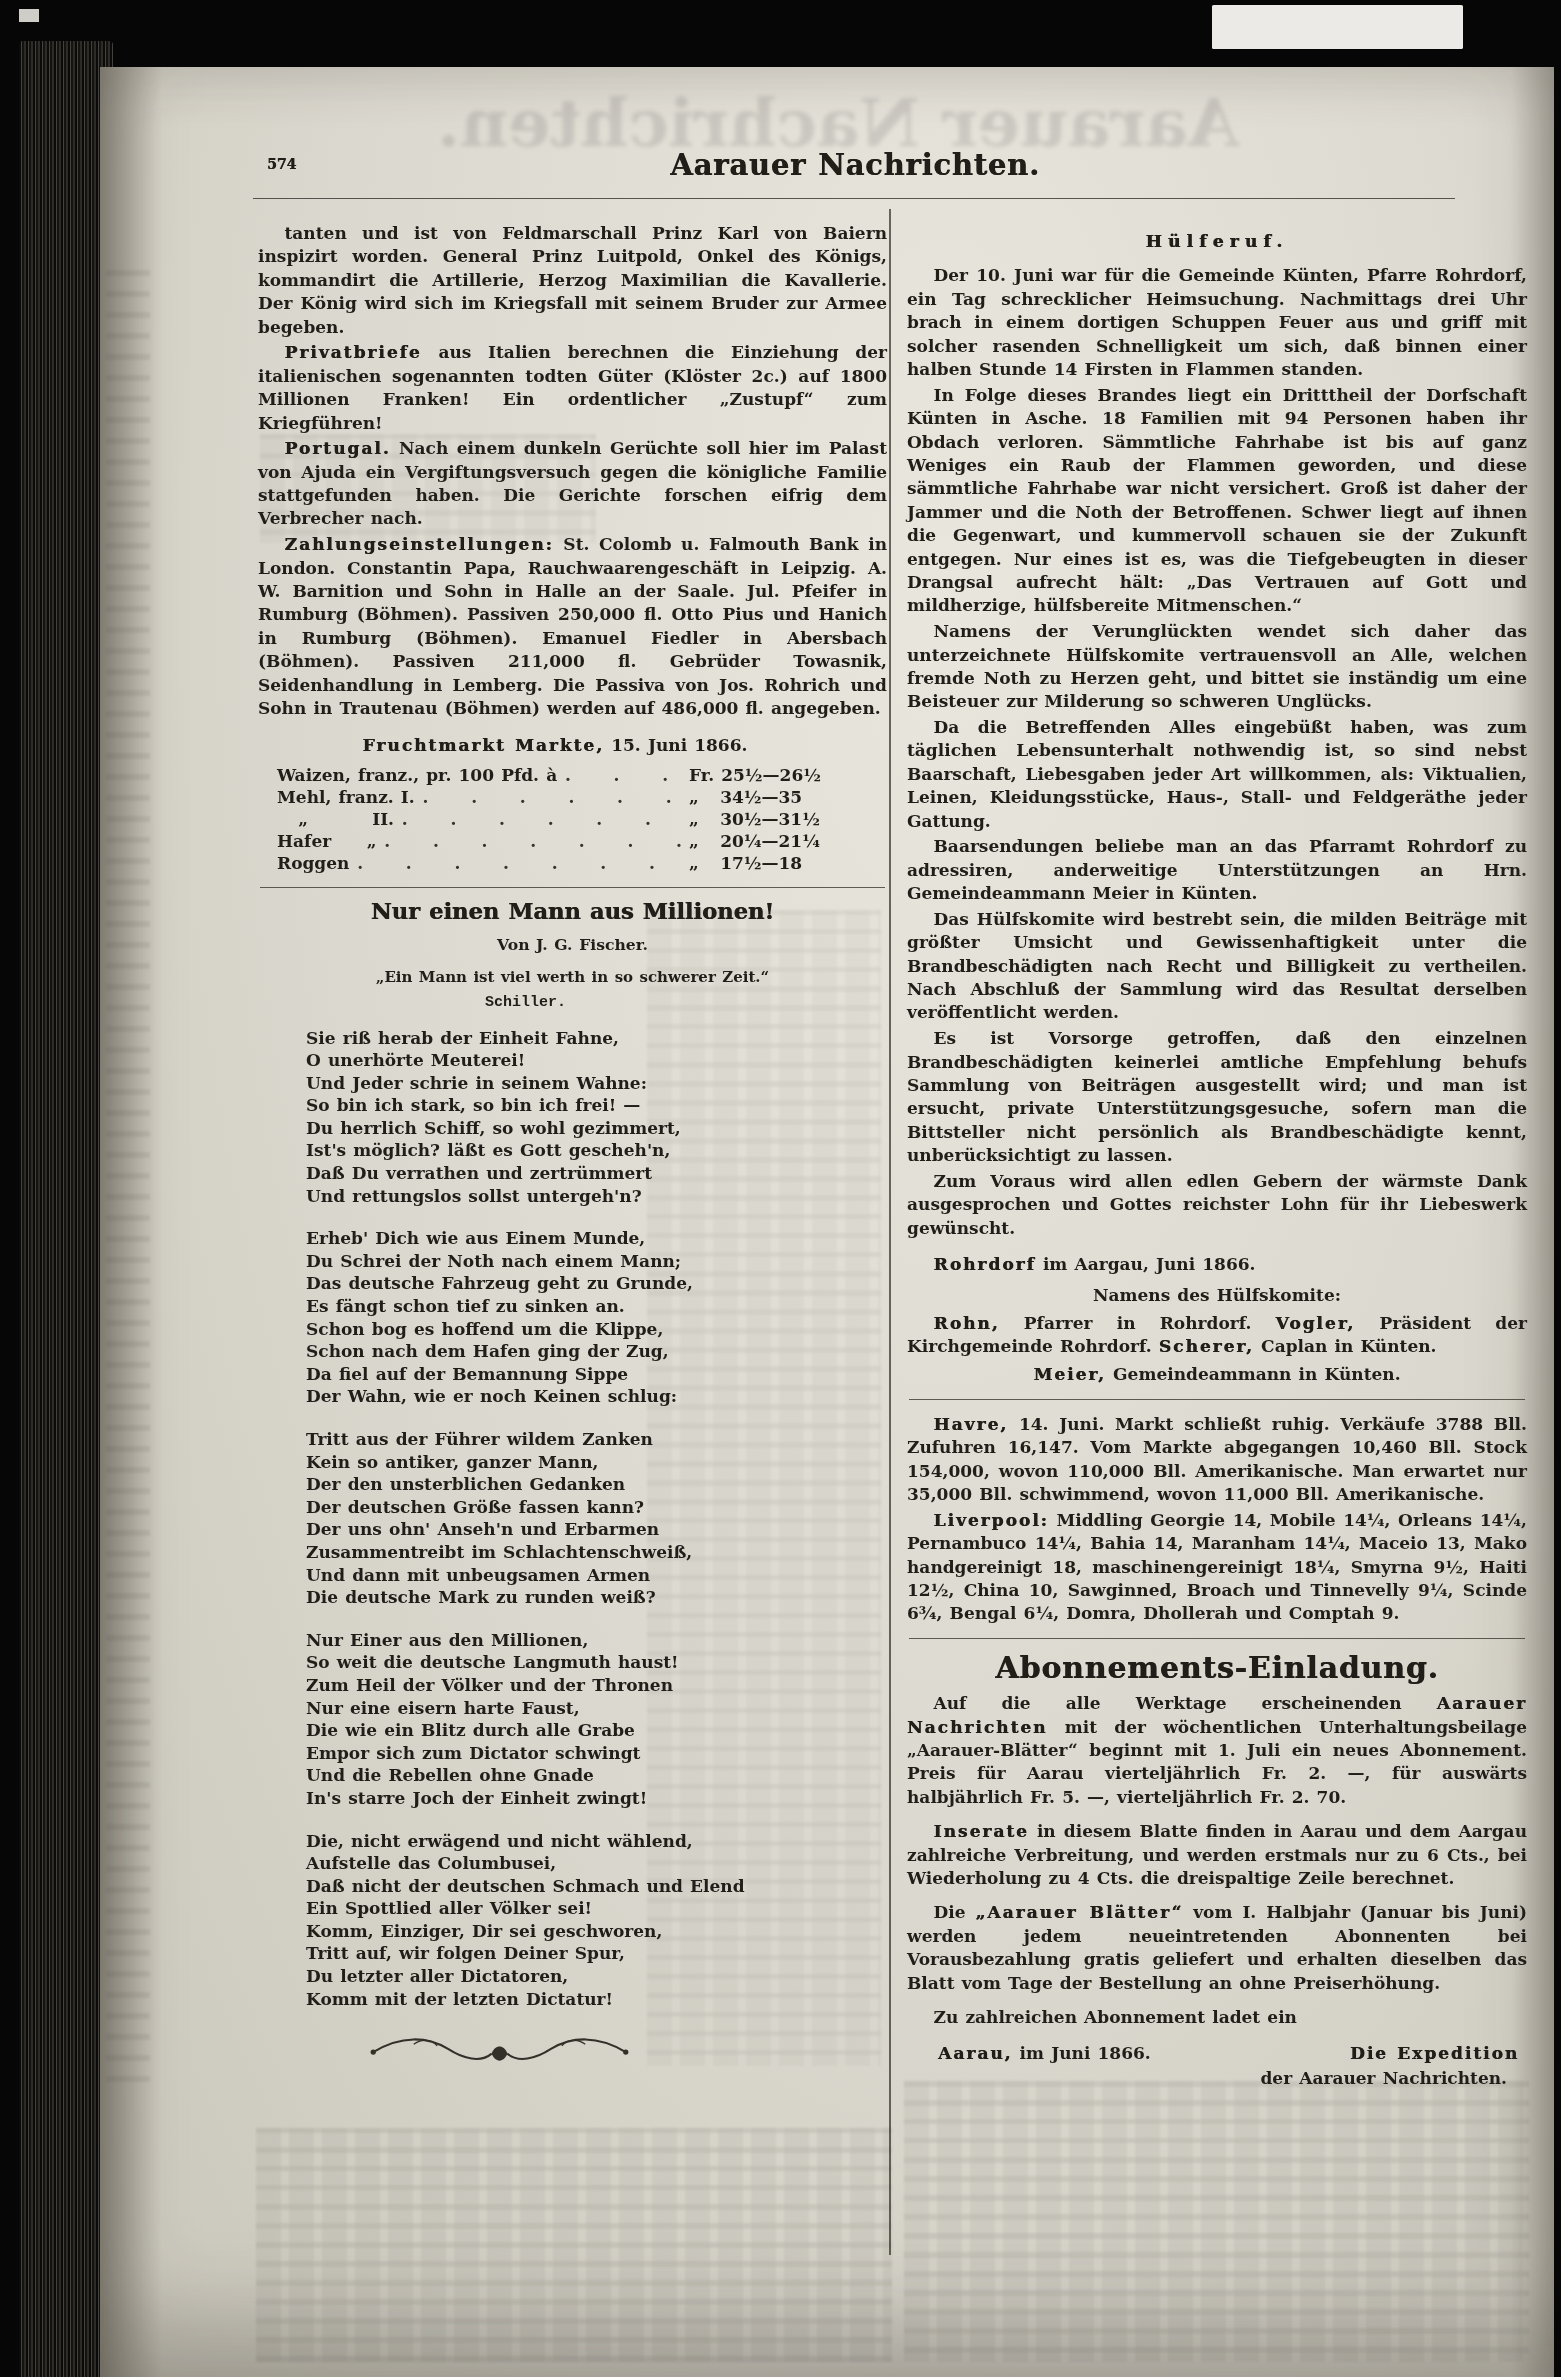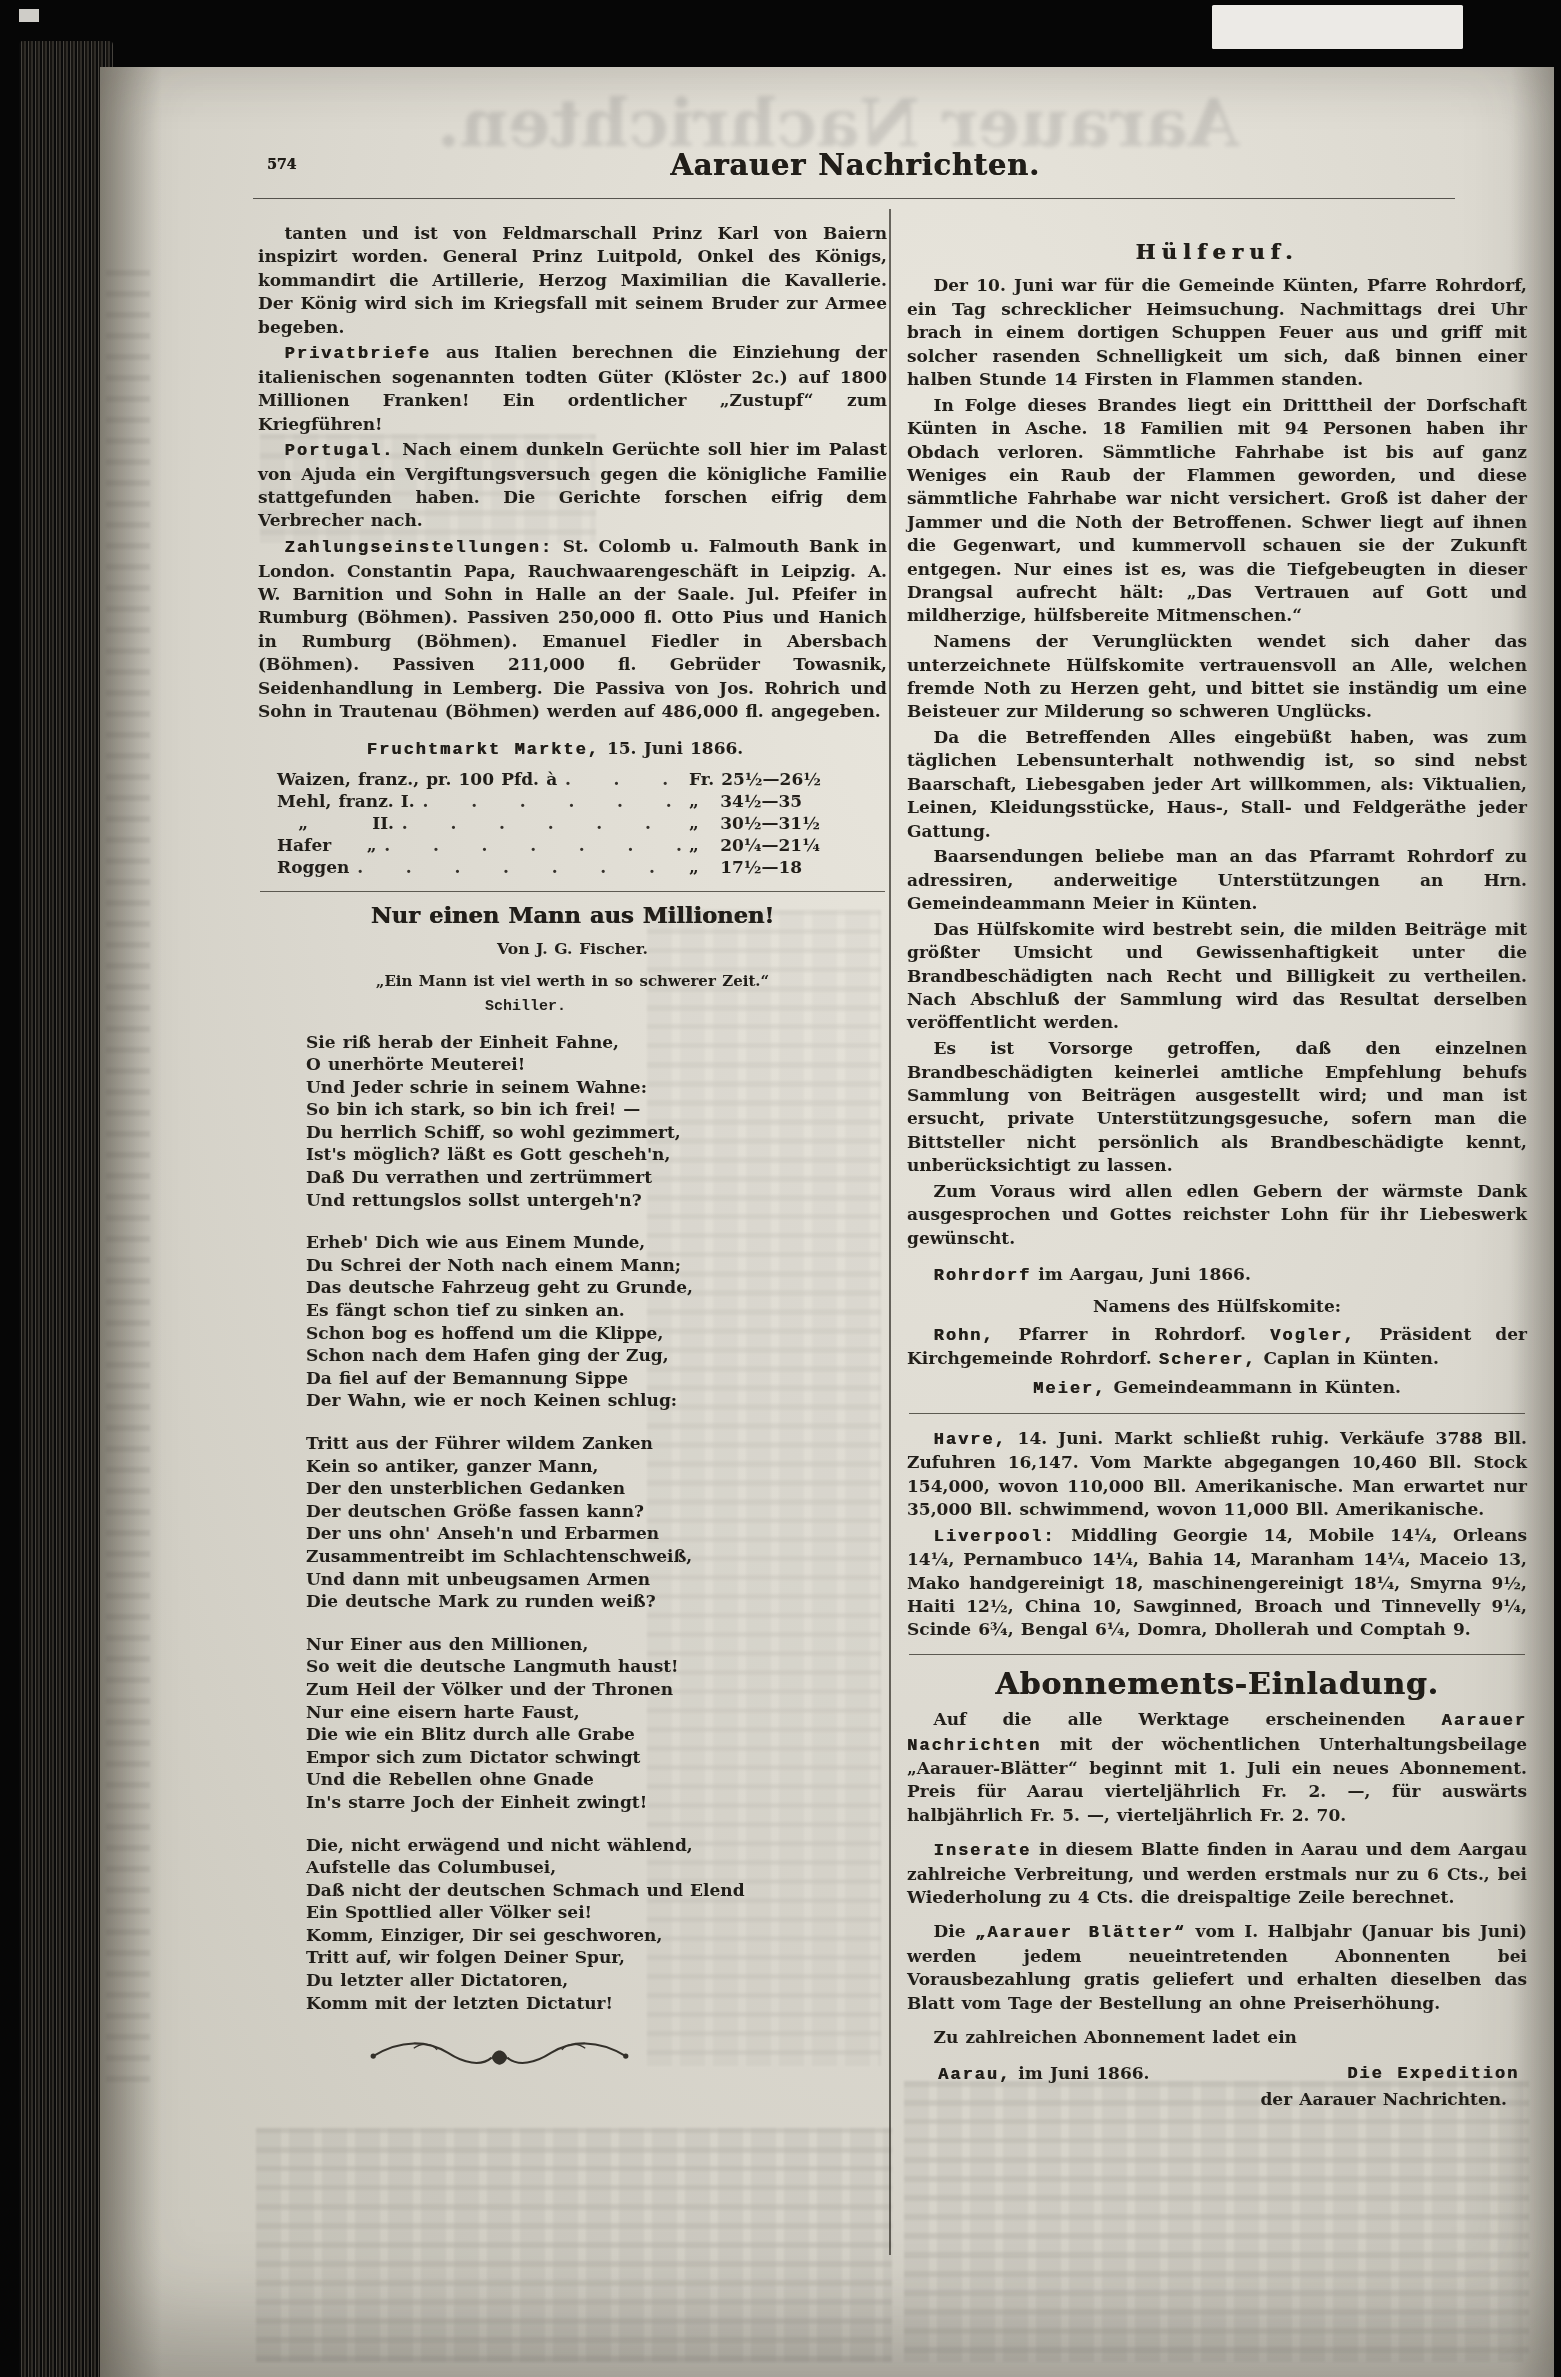--- a/index.html
+++ b/index.html
@@ -49,42 +49,42 @@
   .pagenum{position:absolute;left:167px;top:89px;font-size:14px;}
   .masthead{position:absolute;left:153px;top:81px;width:1204px;text-align:center;font-size:29px;letter-spacing:0.8px;}
   .header-rule{position:absolute;left:153px;top:131px;width:1202px;border-top:1.6px solid rgba(40,38,33,.75);}
   .divider{position:absolute;left:789px;top:142px;width:1.6px;height:2046px;background:rgba(48,45,38,.7);}
 
   
   .col{position:absolute;top:155px;font-size:17px;line-height:23.4px;text-align:justify;}
   .col-left{left:158px;width:629px;}
   .col-right{left:807px;width:620px;}
   .para{text-indent:26.5px;margin:0 0 2.3px 0;}
-  .lead{letter-spacing:2px;text-shadow:0.5px 0 0 currentColor;font-family:Liberation Mono, monospace;}
+  .lead{letter-spacing:2px;text-shadow:0.5px 0 0 currentColor;}
 
   
   .market{margin:14px 0 6.2px 19px;width:556px;}
   .market-title{text-align:center;margin-bottom:6.2px;}
   .market-row{display:flex;line-height:22px;}
   .mi{white-space:pre;}
   .md{flex:1;white-space:pre;overflow:hidden;padding:0 7.8px;color:#35312b;}
   .mp{white-space:pre;width:144px;}
 
   .section-rule{border-top:1.6px solid rgba(48,45,38,.75);margin:12.5px 1.6px;}
 
   
   .poem-title{text-align:center;font-size:22.6px;margin:12.5px 0 9.4px;}
   .poem-byline{text-align:center;font-size:15.6px;margin-bottom:9.4px;}
   .poem-epigraph{text-align:center;font-size:15px;}
   .poem-epigraph-author{text-align:center;margin:1.6px 94px 12.5px 0;font-size:15px;font-family:Liberation Mono, monospace;}
   .stanza{white-space:pre-line;text-align:left;margin:0 0 20px 48px;line-height:22.6px;}
   .flourish{margin:20px 0 0 109px;}
 
   
-  .section-title{text-align:center;font-size:21px;letter-spacing:6.2px;margin:18px 0 11px;}
+  .section-title{text-align:center;font-size:17px;letter-spacing:6.2px;margin:8px 0 11px;}
   .dateline{text-indent:26.5px;margin:12.5px 0 7.8px;}
   .centered{text-align:center;text-indent:0;margin:4.7px 0;}
   .sig-line{text-align:justify;text-indent:26.5px;margin:3.1px 0;}
   .abo-title{text-align:center;font-size:30px;margin:17px 0 12.5px;letter-spacing:0.8px;}
   .abo-footer{display:flex;justify-content:space-between;margin-top:12.5px;padding:0 7.8px 0 31px;}
   .abo-sub{text-align:right;margin:1.6px 20px 0 0;}
   .mt{margin-top:11px;}
 </style>
 </head>
 <body>

